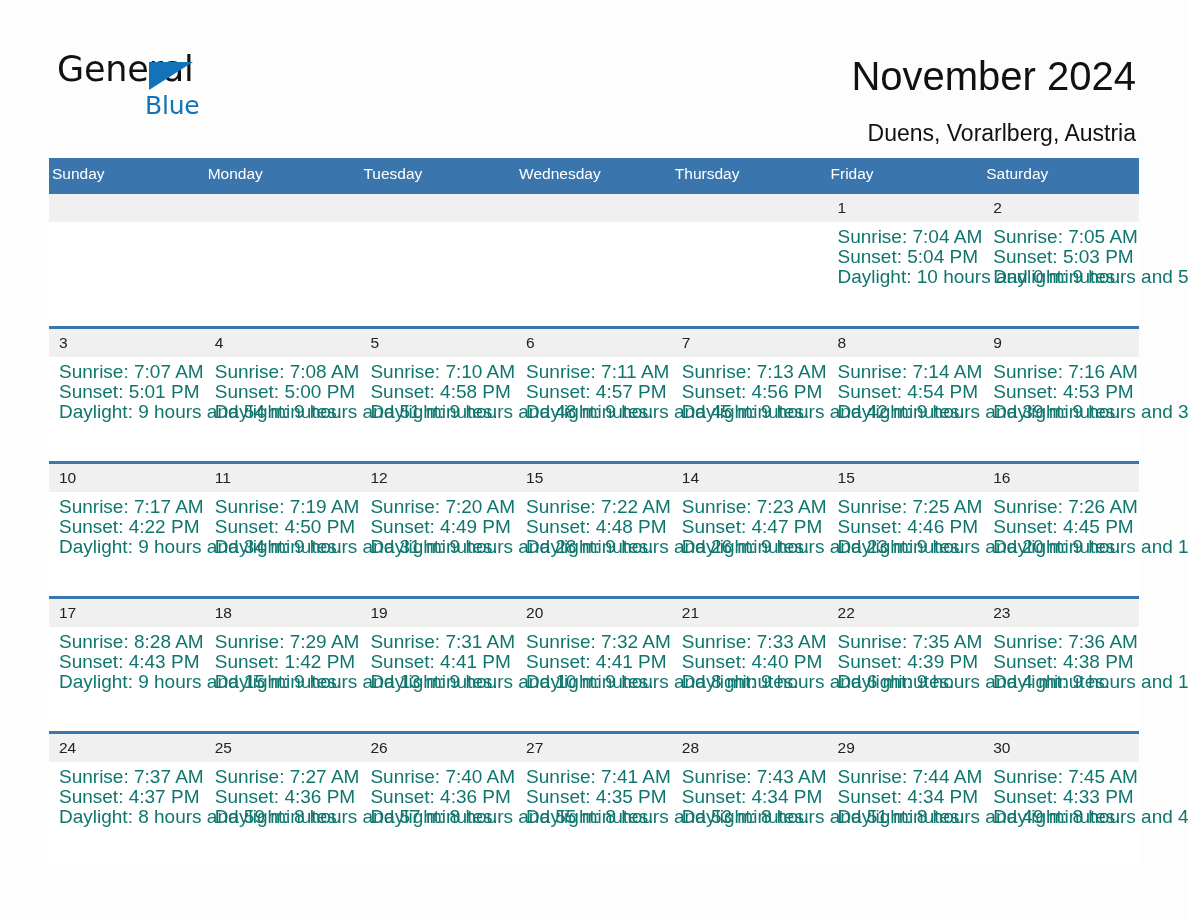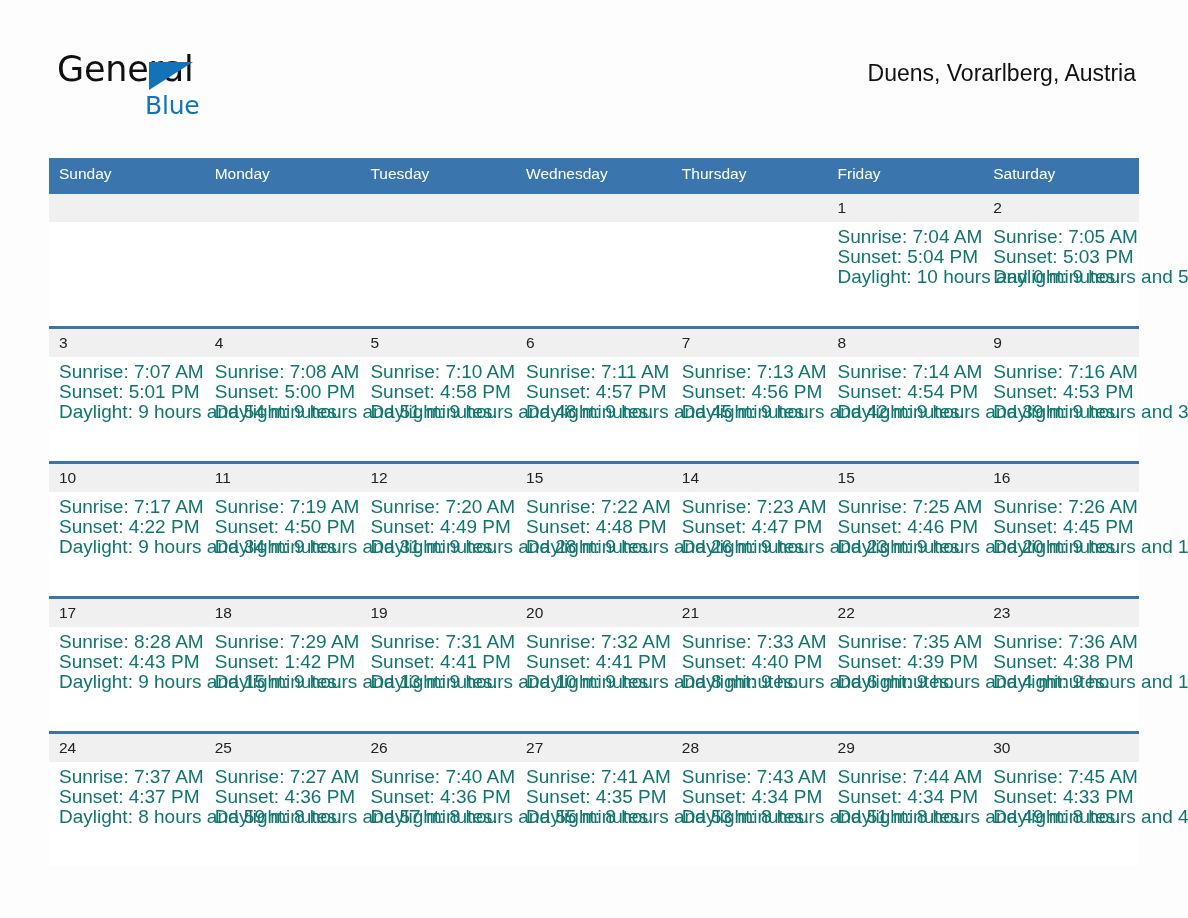--- a/index.html
+++ b/index.html
@@ -77,21 +77,21 @@
     font-weight: 400;
     color: #111111;
     line-height: 52px;
     white-space: nowrap;
   }
   .cal-subtitle {
     font-size: 23px;
     font-weight: 400;
     color: #111111;
     line-height: 30px;
-    margin-top: 8px;
+    margin-top: 16px;
     white-space: nowrap;
   }
 
   
   .calendar {
     position: absolute;
     left: 49px;
     top: 158px;
     width: 1090px;
   }
@@ -101,21 +101,21 @@
     width: 1090px;
   }
   table.cal col { width: 155.7px; }
 
   thead th {
     background: #3a76ad;
     color: #ffffff;
     font-size: 15.5px;
     font-weight: 400;
     text-align: left;
-    padding: 7px 0 8px 10px;
+    padding: 7px 0 8px 3px;
     height: 15px;
     vertical-align: middle;
   }
 
   tbody td {
     vertical-align: top;
     padding: 0;
     background: #ffffff;
     border-top: 3px solid #3a76ad;
     height: 132px;
@@ -148,20 +148,21 @@
 
   <div class="header">
 
     <div class="logo">
       <span class="logo-general">General</span>
       <span class="logo-triangle"></span>
       <span class="logo-blue">Blue</span>
     </div>
 
     <div class="title-block">
+      <div class="cal-title">November 2024</div>
       <div class="cal-subtitle">Duens, Vorarlberg, Austria</div>
     </div>
 
   </div>
 
   <div class="calendar">
     <table class="cal">
       <colgroup>
         <col>
           <col>

